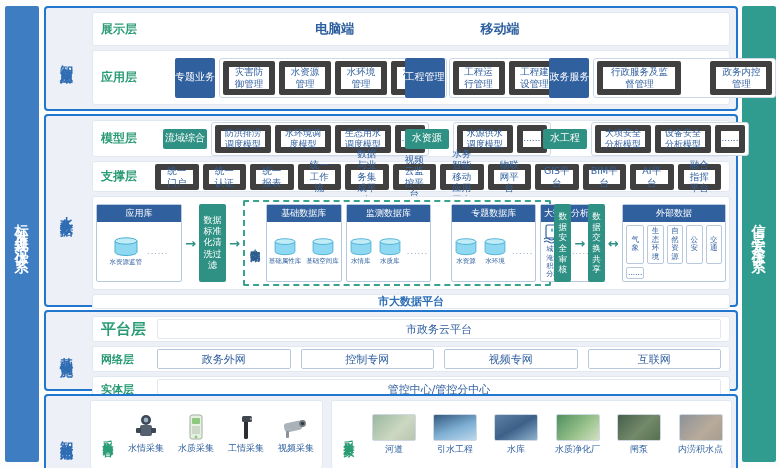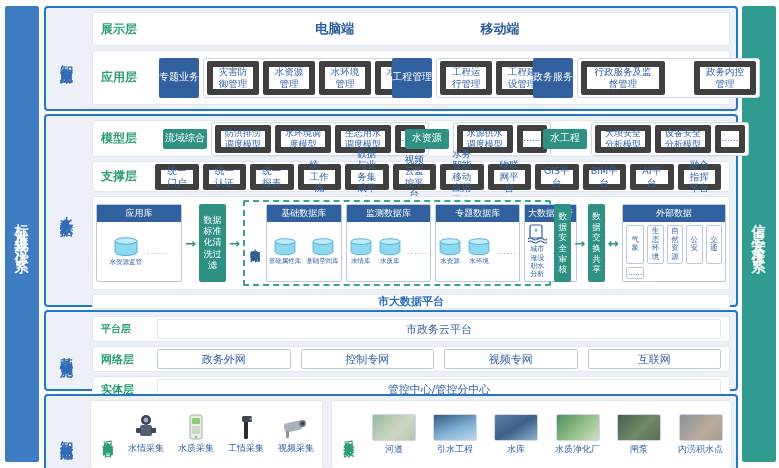--- a/index.html
+++ b/index.html
@@ -42,21 +42,21 @@
           font-size:9.5px; line-height:1.2; display:flex; align-items:center;
           justify-content:center; text-align:center; padding:2px 3px; }
 
   
   #row-display { height:34px; position:relative; }
   .terminal { position:absolute; top:50%; transform:translate(-50%,-50%); color:#2d5f9e;
               font-size:13px; font-weight:bold; }
   #terminal-pc { left:38%; } #terminal-mobile { left:64%; }
 
   
-  #row-app { flex:1; gap:8px; }
+  #row-app { flex:1; gap:24px; }
   #row-app .hdr-box { width:40px; height:40px; }
   #row-app .wbox { width:52px; height:34px; }
   #row-app .wbox.wide { width:84px; } #row-app .wbox.mid { width:62px;margin-left:25px; }
 
   
   #row-model { height:37px; gap:12px; }
   #row-model .hdr-box { width:44px; height:20px;font-family:Liberation Serif, serif; }
   #row-model .wbox { width:56px; height:28px; font-size:9px; }
   #row-model .wbox.dots { width:30px; }
 
@@ -269,21 +269,21 @@
                 <svg width="24" height="18" viewBox="0 0 26 20">
                     <path d="M2 4 v11 c0 2 5 3.5 11 3.5 s11-1.5 11-3.5 V4" fill="#8ed9f1" stroke="#4aafd3"></path>
                     <ellipse cx="13" cy="4" rx="11" ry="3.2" fill="#c0ecf8" stroke="#4aafd3"></ellipse>
                   </svg>
                 <span>水质库</span>
               </div>
               <span class="dots-txt">......</span>
             </div>
           </div>
 
-          <div class="db-box" style="flex:1;">
+          <div class="db-box" style="flex:1;margin-left:16px;">
             <div class="db-hdr">专题数据库</div>
             <div class="db-body">
               <div class="cyl">
                 <svg width="24" height="18" viewBox="0 0 26 20">
                     <path d="M2 4 v11 c0 2 5 3.5 11 3.5 s11-1.5 11-3.5 V4" fill="#8ed9f1" stroke="#4aafd3"></path>
                     <ellipse cx="13" cy="4" rx="11" ry="3.2" fill="#c0ecf8" stroke="#4aafd3"></ellipse>
                   </svg>
                 <span>水资源</span>
               </div>
               <div class="cyl">
@@ -337,21 +337,21 @@
       </div>
     </div>
   </div>
 
   <div class="band" id="band-infra">
     <div class="band-label">
         <span class="vtext-sm">基础设施</span>
       </div>
     <div class="band-body">
       <div class="row">
-        <span class="layer-label" style="font-size:10px;">平台层</span>
+        <span class="layer-label" style="font-size:15px;">平台层</span>
         <div class="infra-box" style="border-color:#e2e8f1;">市政务云平台</div>
       </div>
       <div class="row">
         <span class="layer-label" style="font-size:11px;">网络层</span>
         <div class="net-row">
           <div class="infra-box">政务外网</div>
           <div class="infra-box">控制专网</div>
           <div class="infra-box">视频专网</div>
           <div class="infra-box">互联网</div>
         </div>

